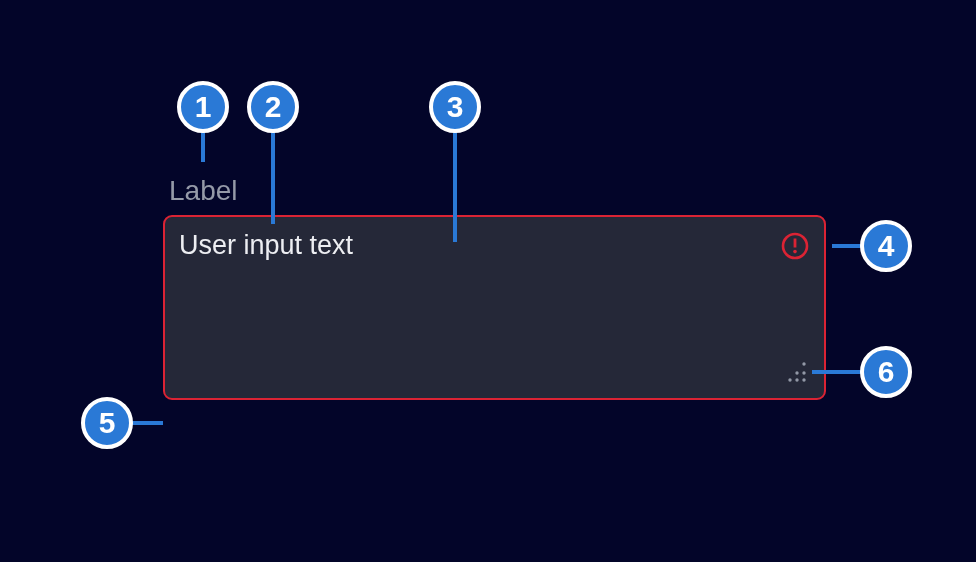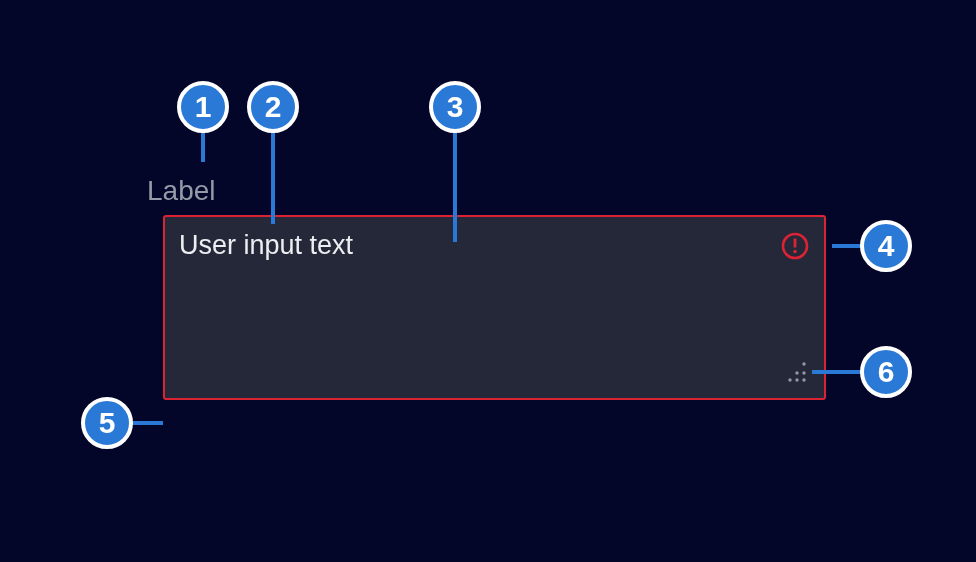--- a/index.html
+++ b/index.html
@@ -2,27 +2,27 @@
 <html><head>
 <meta charset="utf-8">
 <style>
   html,body{margin:0;padding:0;background:#030529;}
   .stage{
     position:relative;width:976px;height:562px;overflow:hidden;
     background:#030529;
     font-family:"Liberation Sans",sans-serif;
   }
   .field-label{
-    position:absolute;left:147px;top:176px;
+    position:absolute;left:169px;top:176px;
     font-size:28px;line-height:30px;color:#959AA8;
   }
   .field{
     position:absolute;left:163px;top:215px;width:663px;height:185px;
     box-sizing:border-box;
-    background:#252838;border:2px solid #DB2334;border-radius:3px;
+    background:#252838;border:2px solid #DB2334;border-radius:9px;
     padding:13px 14px;resize:none;outline:none;overflow:hidden;
     color:#EDEEF2;font-size:27px;line-height:30px;
     font-family:"Liberation Sans",sans-serif;
   }
   .invalid-icon{position:absolute;left:780px;top:231px;width:30px;height:30px;}
   .grip-icon{position:absolute;left:787px;top:361px;width:20px;height:21px;}
   .feedback{
     position:absolute;left:163px;top:407px;
     font-size:24px;line-height:27px;color:#F2A3AF;
   }

